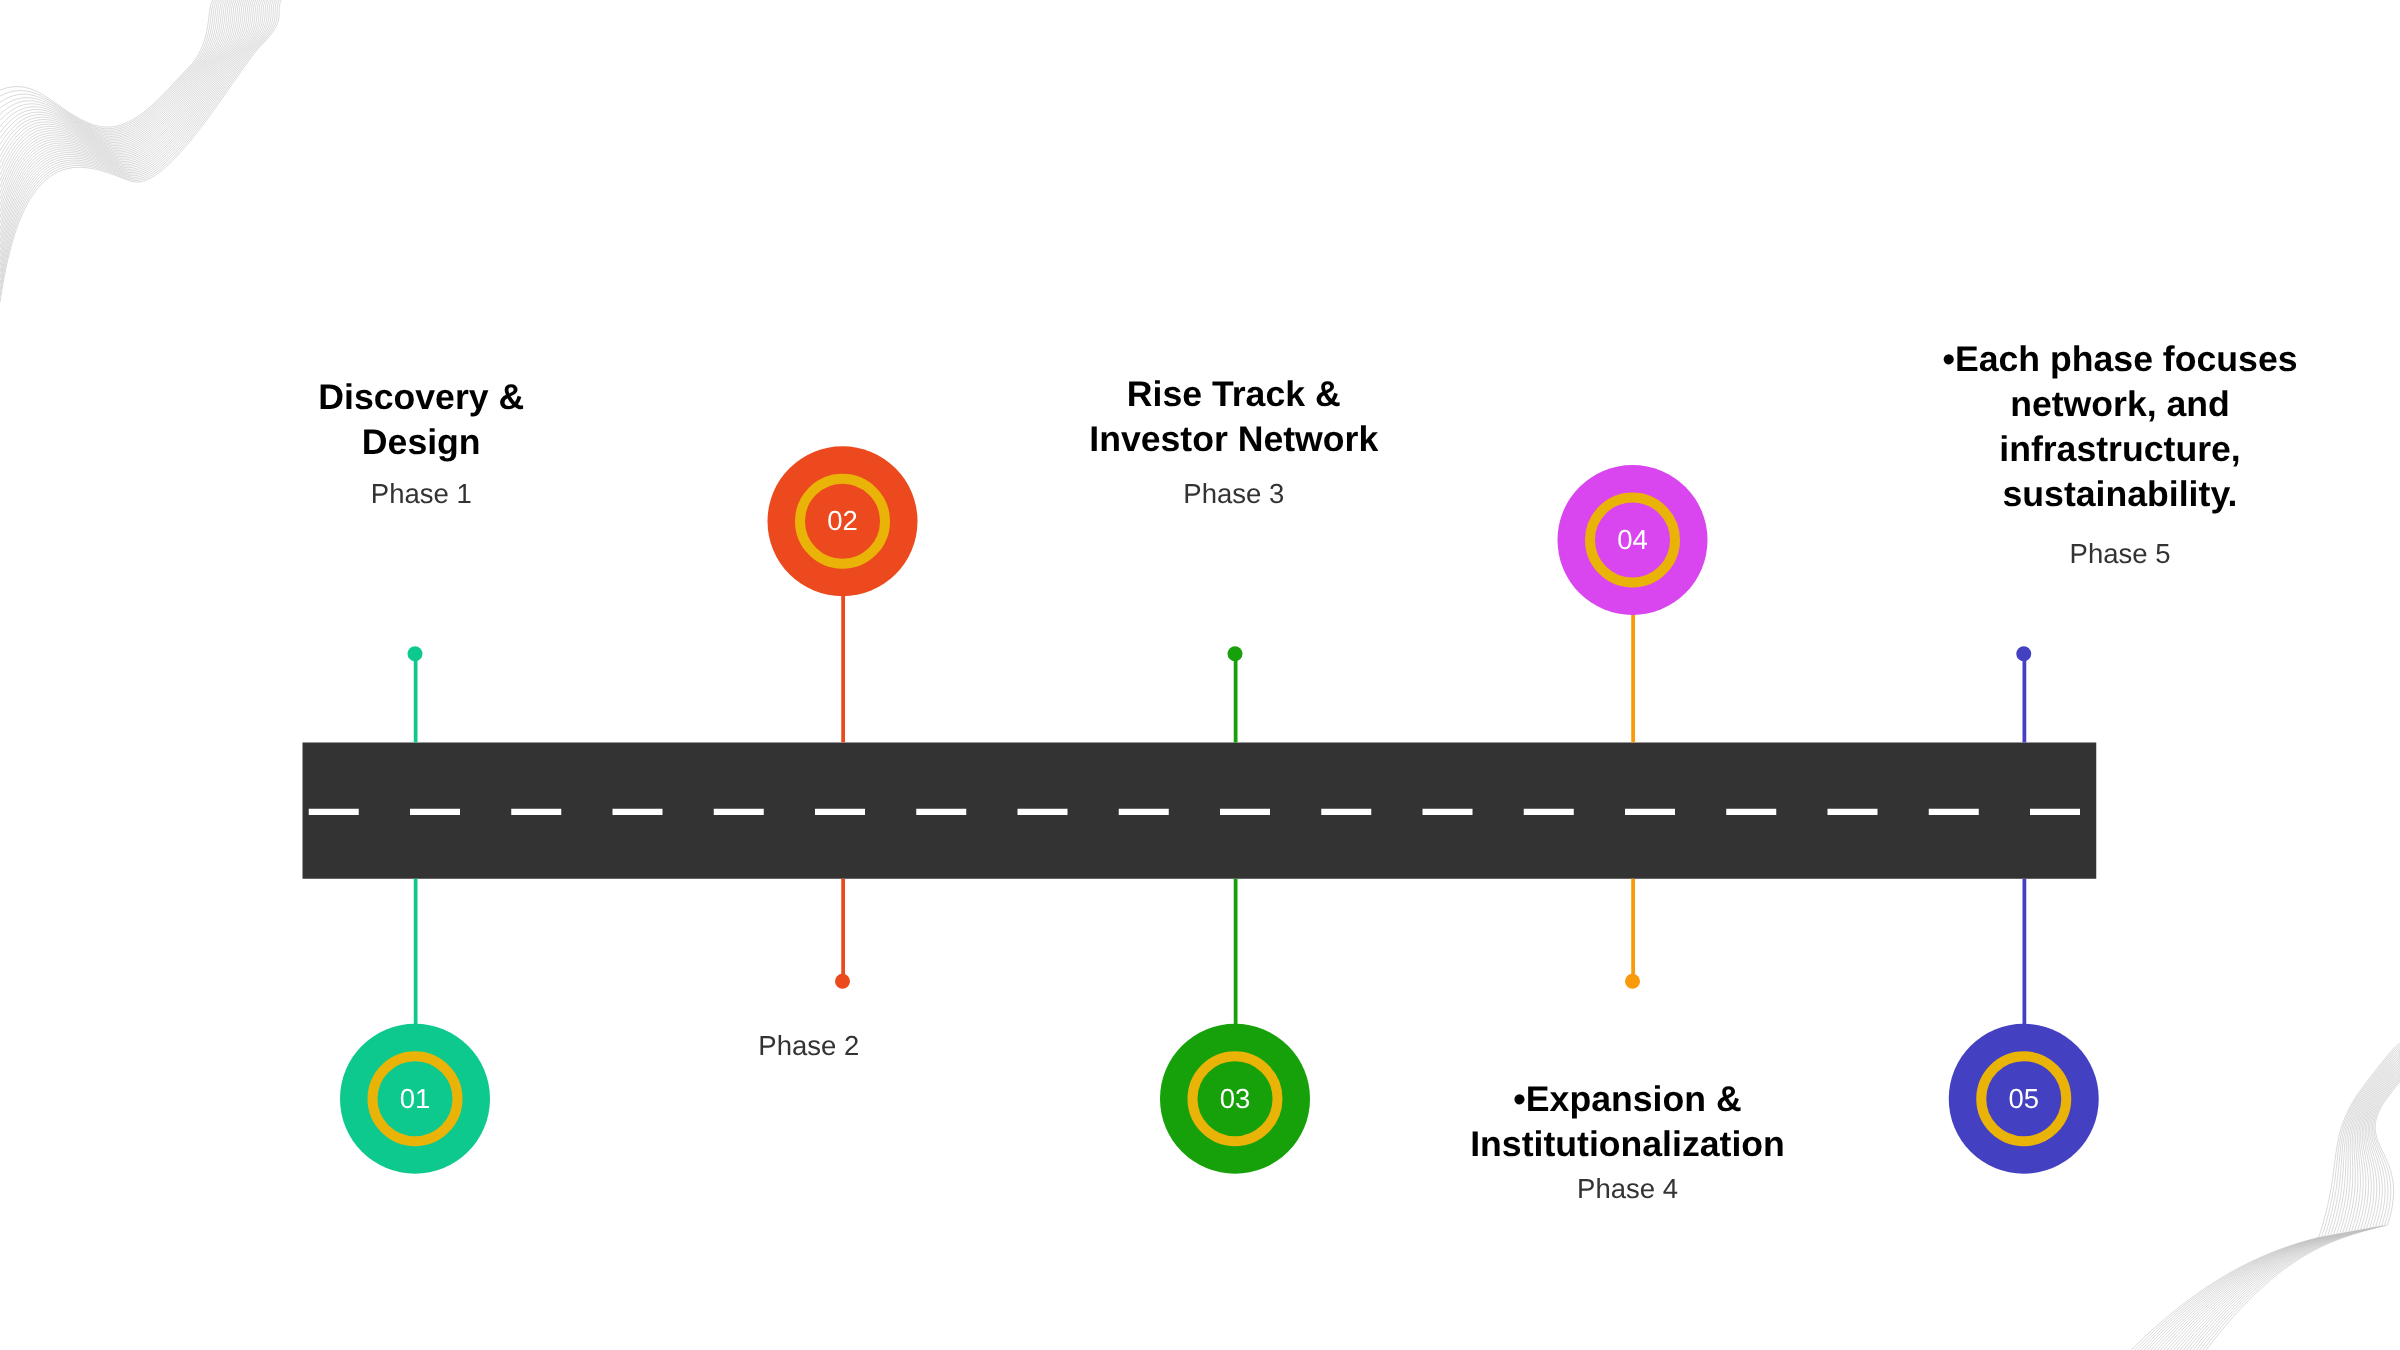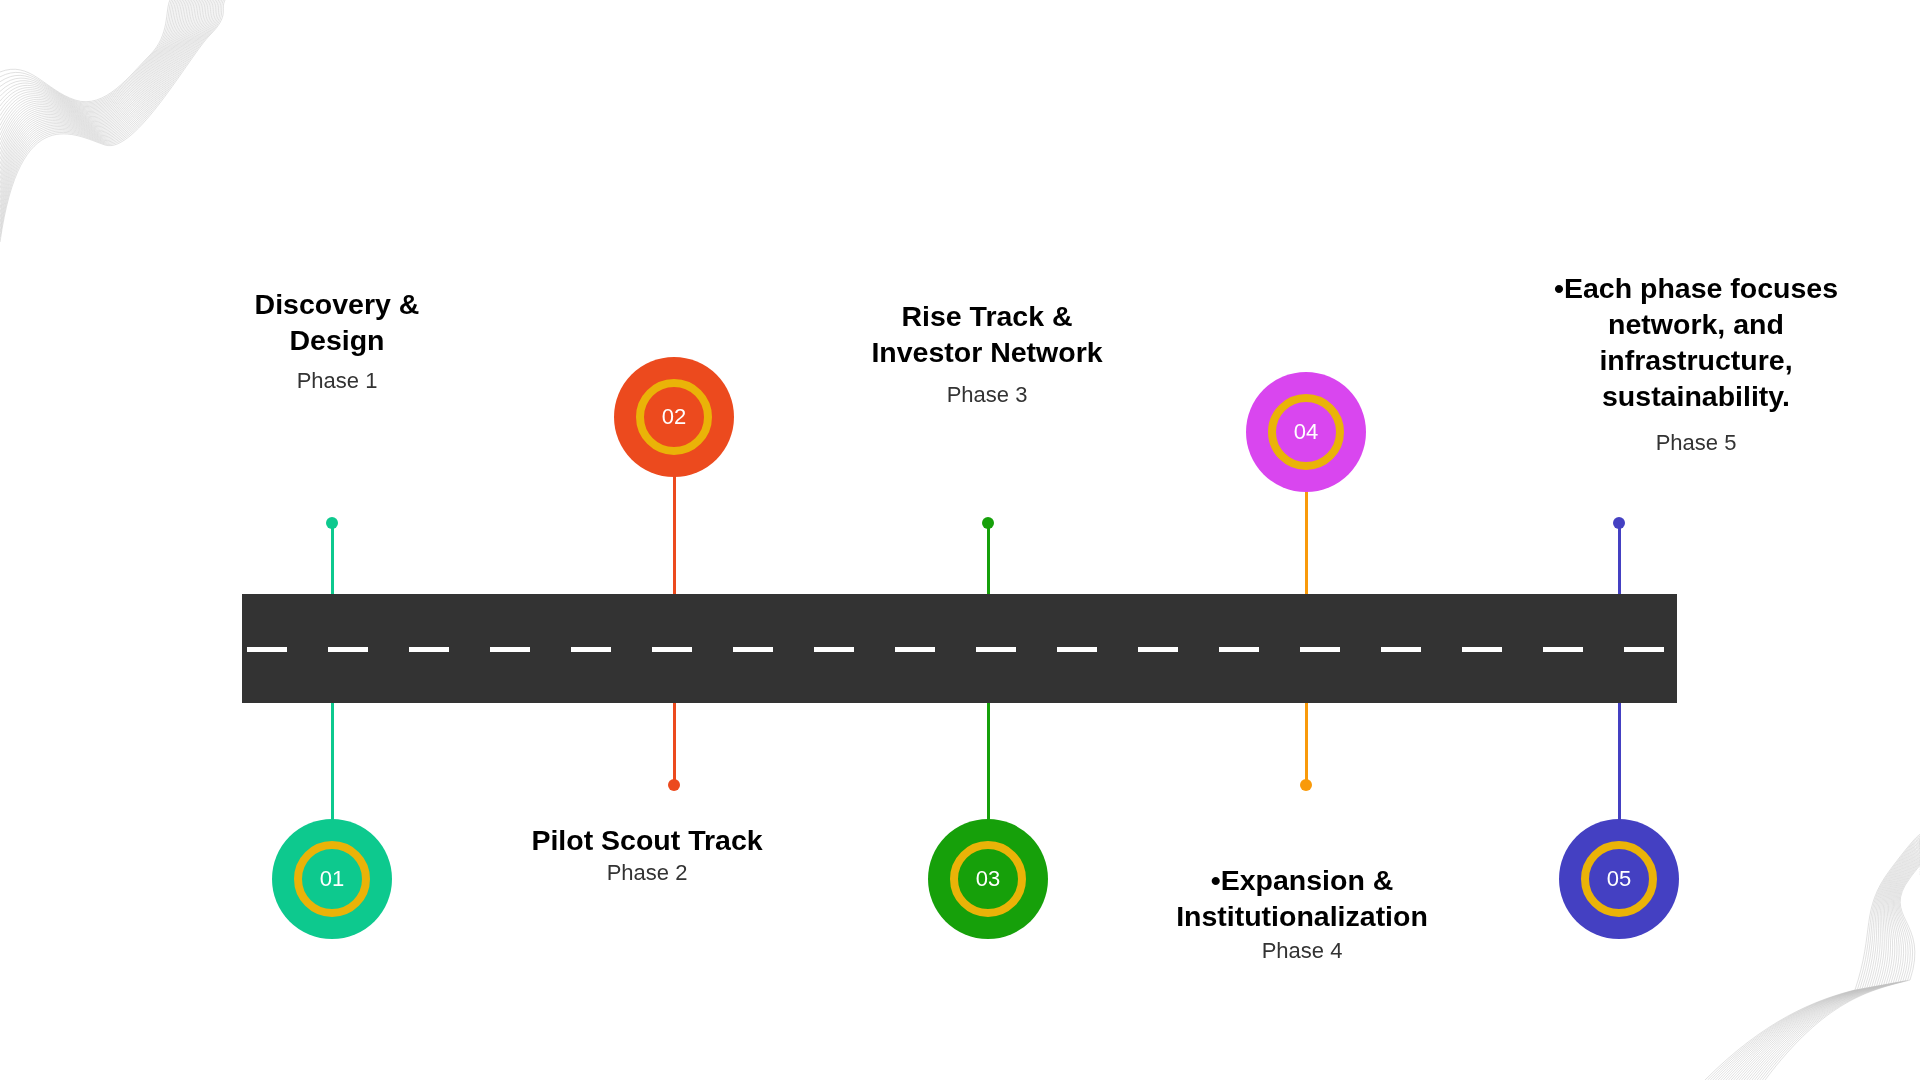--- a/index.html
+++ b/index.html
@@ -201,40 +201,37 @@
   </div>
 
 <div class="stem" id="stem-1a" style="background: rgb(13, 201, 142); left: 330.5px; top: 523px; height: 71px;"></div>
 <div class="stem" id="stem-1b" style="background: rgb(13, 201, 142); left: 330.5px; top: 703px; height: 118px;"></div>
 <div class="dot" id="dot-1" style="background: rgb(13, 201, 142); left: 326px; top: 517px;"></div>
 <div class="badge" id="badge-1" style="background: rgb(13, 201, 142); left: 272px; top: 819px;">
   <div class="badge-ring">
     <span>01</span>
   </div>
 </div>
-<div class="label" id="label-1" style="left: 337px; top: 286px;">
+<div class="label" id="label-1" style="left: 337px; top: 300px;">
   <div class="title">
     <div>Discovery &amp;</div>
     <div>Design</div>
   </div>
   <div class="phase">Phase 1</div>
 </div>
 
 <div class="stem" id="stem-2a" style="background: rgb(236, 74, 30); left: 672.5px; top: 475px; height: 119px;"></div>
 <div class="stem" id="stem-2b" style="background: rgb(236, 74, 30); left: 672.5px; top: 703px; height: 82px;"></div>
 <div class="dot" id="dot-2" style="background: rgb(236, 74, 30); left: 668px; top: 779px;"></div>
 <div class="badge" id="badge-2" style="background: rgb(236, 74, 30); left: 614px; top: 357px;">
   <div class="badge-ring">
     <span>02</span>
   </div>
 </div>
 <div class="label" id="label-2" style="left: 647px; top: 822px;">
-  <div class="title">
-    <div>Pilot Scout Track</div>
-  </div>
   <div class="phase" style="margin-top:2px">Phase 2</div>
 </div>
 
 <div class="stem" id="stem-3a" style="background: rgb(22, 160, 10); left: 986.5px; top: 523px; height: 71px;"></div>
 <div class="stem" id="stem-3b" style="background: rgb(22, 160, 10); left: 986.5px; top: 703px; height: 118px;"></div>
 <div class="dot" id="dot-3" style="background: rgb(22, 160, 10); left: 982px; top: 517px;"></div>
 <div class="badge" id="badge-3" style="background: rgb(22, 160, 10); left: 928px; top: 819px;">
   <div class="badge-ring">
     <span>03</span>
   </div>

